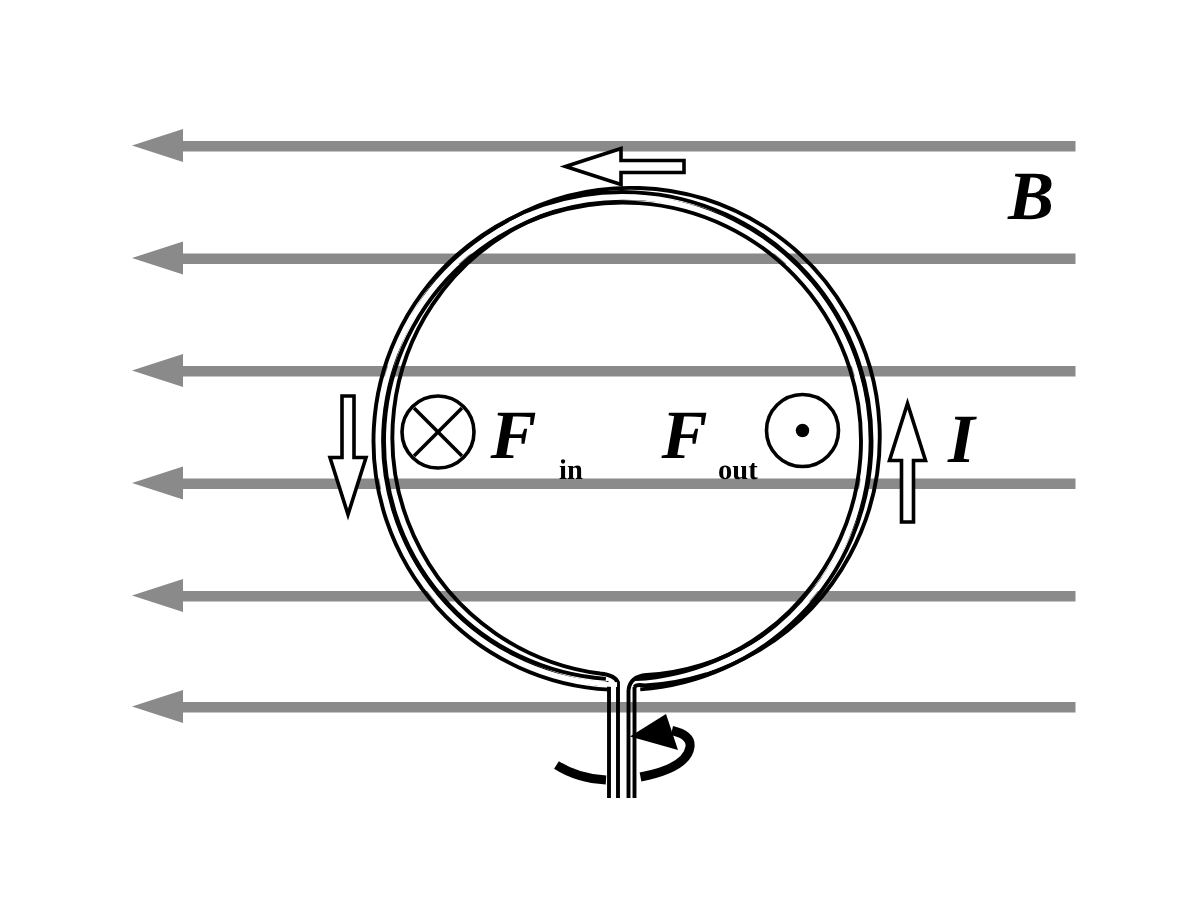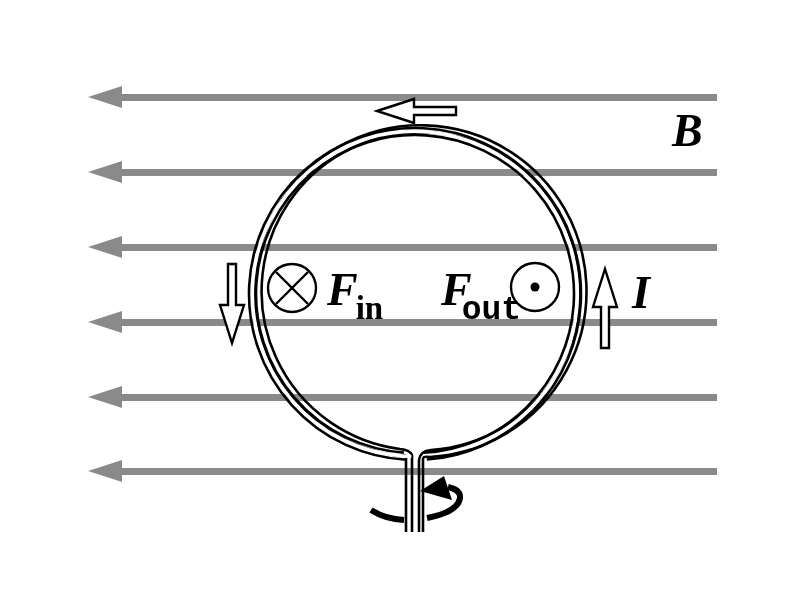--- a/index.html
+++ b/index.html
@@ -8,21 +8,21 @@
     .label {
       position: absolute;
       font-family: "Liberation Serif", "DejaVu Serif", serif;
       font-weight: bold;
       color: #000;
       line-height: 1;
       white-space: nowrap;
     }
     .italic { font-style: italic; }
     .big { font-size: 46px; }
-    .sub { font-size: 33px; font-style: normal; font-weight: bold; position: relative; }
+    .sub { font-size: 19px; font-style: normal; font-weight: bold; position: relative; margin-left: 17px; }
   </style>
 </head>
 <body>
 
 <svg width="800" height="600" viewBox="0 0 800 600">
 
   <g fill="#8a8a8a">
     <g>
       <rect x="118" y="94" width="599" height="7"></rect>
       <polygon points="88,97 122,86 122,108"></polygon>
@@ -98,14 +98,14 @@
 
 <div class="label italic big" style="left:672px; top:108px;">B</div>
 
 <div class="label italic big" style="left:632px; top:270px;">I</div>
 
 <div class="label" style="left:327px; top:267px;">
   <span class="italic big">F</span><span class="sub" style="top:14px; left:-2px;">in</span>
 </div>
 
 <div class="label" style="left:441px; top:267px;">
-  <span class="italic big">F</span><span class="sub" style="top:14px; left:-10px;font-family:Liberation Mono, monospace;">out</span>
+  <span class="italic big">F</span><span class="sub" style="top:14px; left:-10px;">out</span>
 </div>
 
 </body></html>

